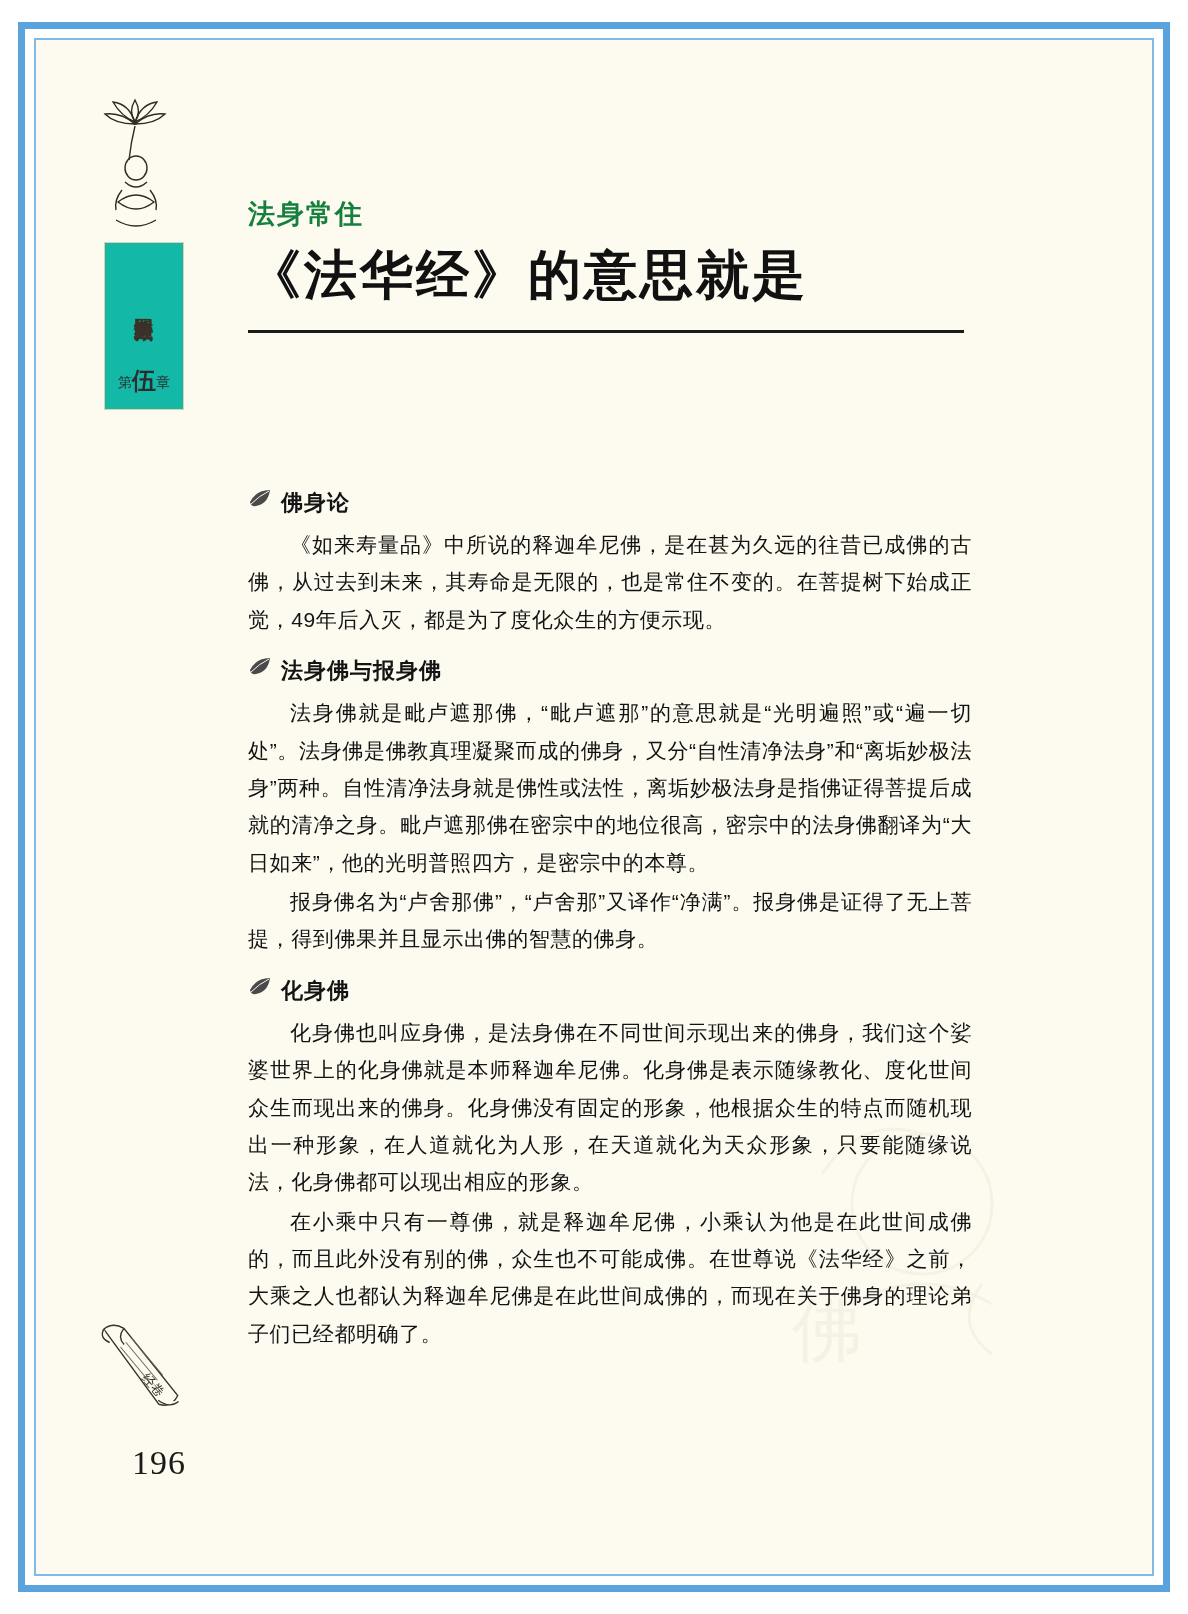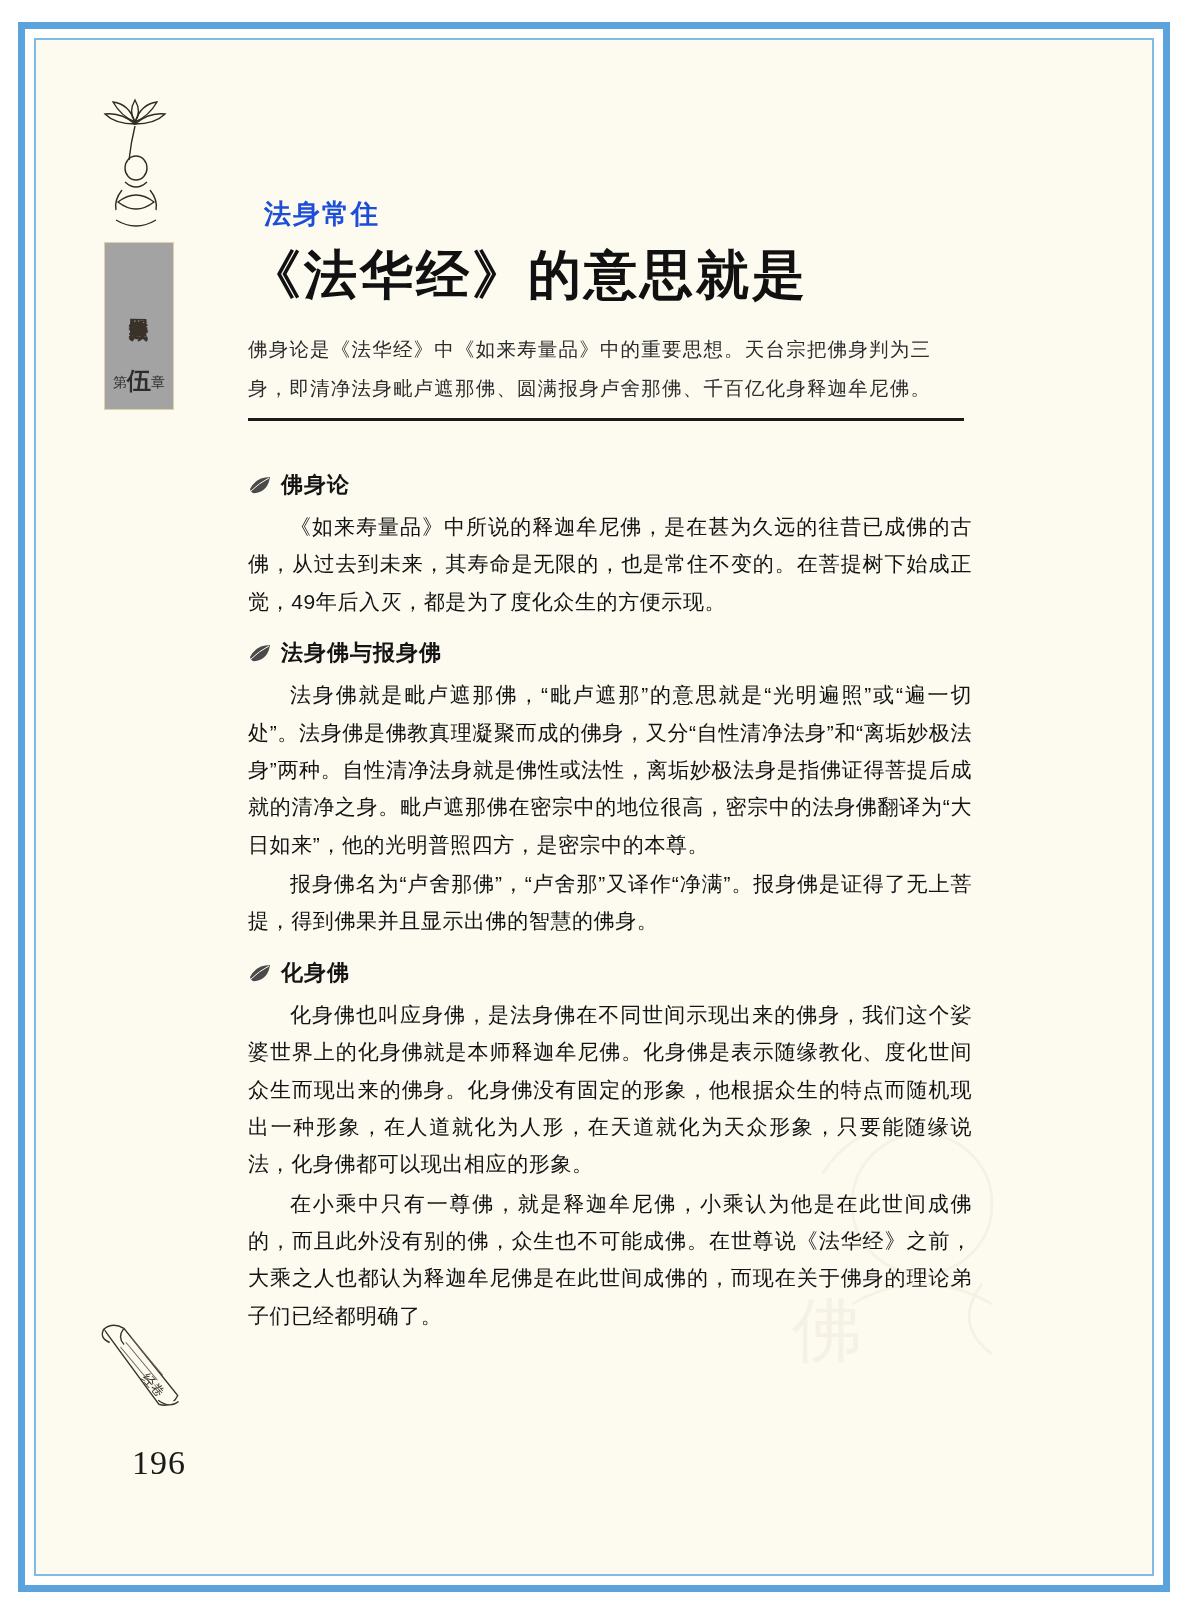--- a/index.html
+++ b/index.html
@@ -73,23 +73,23 @@
     width: 86px;
     text-align: center;
   }
   .lotus-icon {
     width: 86px;
     height: 150px;
     display: block;
   }
   .chapter-strip {
     margin-top: 2px;
-    width: 70px;
+    width: 80px;
     margin-left: 12px;
-    background: #a3a3a3;
+    background: #14b8a6;
     border: 1px solid #ded0a8;
     padding: 10px 0 12px 0;
     box-sizing: border-box;
   }
   .chapter-strip .ctitle {
     font-family: "Liberation Serif", serif;
     font-size: 19px;
     line-height: 1.22;
     color: #3a3228;
     letter-spacing: 1px;
@@ -115,23 +115,23 @@
   
   .header {
     position: absolute;
     left: 248px;
     top: 196px;
     width: 720px;
   }
   .kicker {
     font-size: 27px;
     font-weight: bold;
-    color: #1d4ed8;
+    color: #15803d;
     letter-spacing: 2px;
-    margin: 0 0 14px 16px;
+    margin: 0 0 14px 0;
     font-family: "Liberation Serif", serif;
   }
   .main-title {
     font-size: 53px;
     font-weight: bold;
     color: #111111;
     letter-spacing: 3px;
     margin: 0 0 26px 0;
     line-height: 1.1;
     font-family: "Liberation Serif", serif;
@@ -156,23 +156,23 @@
     left: 248px;
     top: 470px;
     width: 724px;
   }
 
   .section {
     margin-bottom: 18px;
   }
   .sec-head {
     display: flex;
-    align-items: center;
+    align-items: flex-start;
     gap: 9px;
-    margin: 0 0 8px 0;
+    margin: 18px 0 8px 0;
   }
   .sec-bullet {
     width: 24px;
     height: 20px;
     flex: 0 0 auto;
   }
   .sec-title {
     font-size: 22px;
     font-weight: bold;
     color: #141414;
@@ -260,21 +260,20 @@
       <div class="ctitle">图解大藏经</div>
       <div class="chapter-num">
         <span>第</span><span class="big">伍</span><span>章</span>
       </div>
     </div>
   </div>
 
   <div class="header">
     <h2 class="kicker">法身常住</h2>
     <h1 class="main-title">《法华经》的意思就是</h1>
-    <p class="lede">佛身论是《法华经》中《如来寿量品》中的重要思想。天台宗把佛身判为三身，即清净法身毗卢遮那佛、圆满报身卢舍那佛、千百亿化身释迦牟尼佛。</p>
     <div class="rule"></div>
   </div>
 
   <div class="body-col">
 
     <div class="section">
       <div class="sec-head">
         <svg class="sec-bullet" viewBox="0 0 24 20">
           <path d="M2 14 q6 -12 20 -12 q-2 14 -14 16 q-5 1 -6 -4z" fill="#4a4a4a"></path>
           <path d="M3 16 q8 -8 18 -13" stroke="#fdfbf0" stroke-width="1" fill="none"></path>

